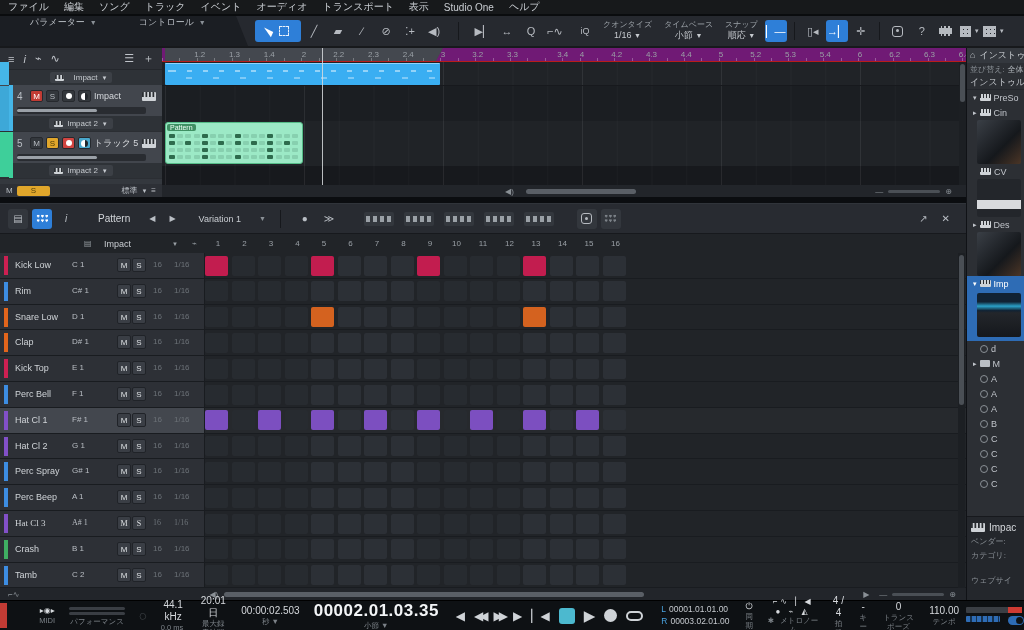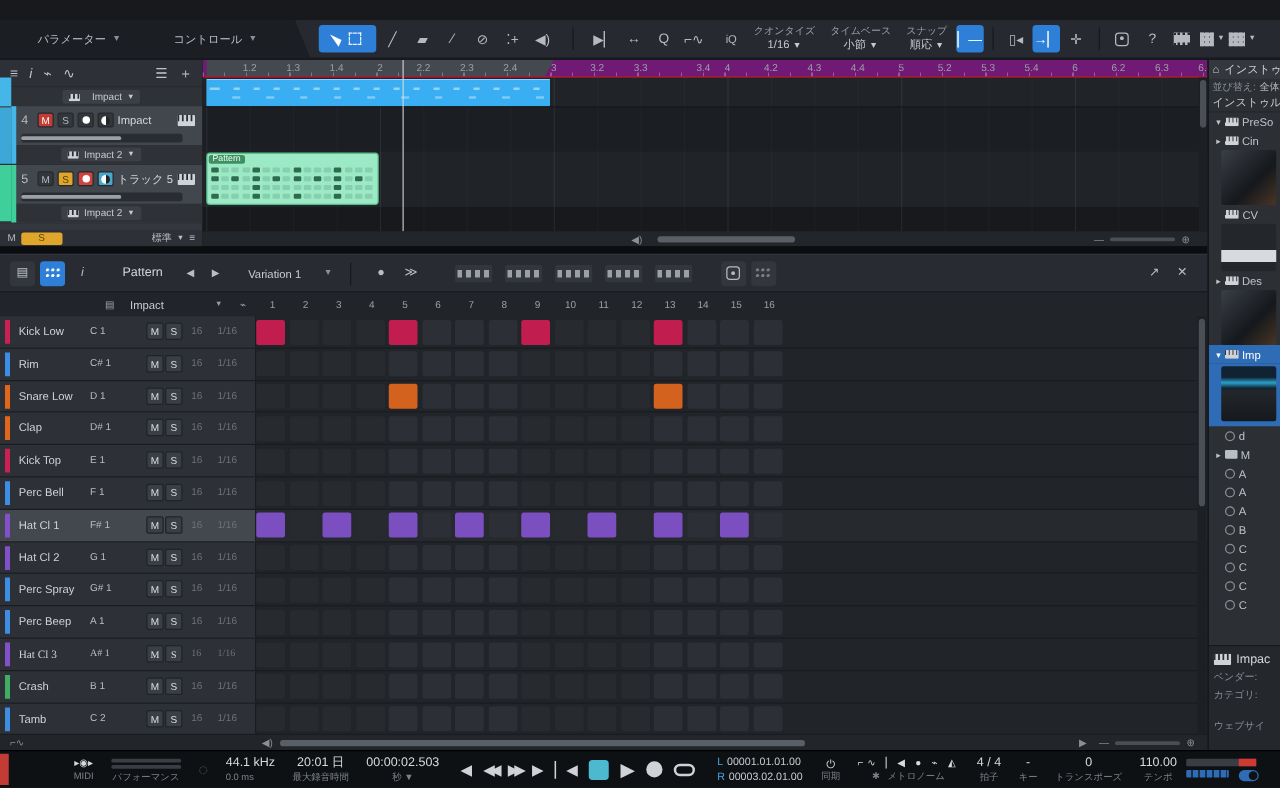--- a/index.html
+++ b/index.html
@@ -8,21 +8,21 @@
   #app { position:relative; width:1024px; height:630px; background:#17191c; color:#c6cacf; font-size:10px; }
   .abs { position:absolute; }
 
   
   .menubar { left:0; top:0; width:1024px; height:16px; background:#17191b; border-bottom:2px solid #0a0c0e;
     display:flex; align-items:center; gap:15px; padding-left:8px; font-size:10px; color:#c9cdd2; }
   .menubar span { cursor:default; }
 
   
   .toolbar { left:0; top:16px; width:1024px; height:30px; background:#26292f; display:flex; align-items:center; }
-  .tb-left { width:248px; height:30px; background:#1b1e23; display:flex; align-items:center;
+  .tb-left { width:248px; height:30px; background:#1b1e23; display:flex; align-items:flex-start;
     clip-path:polygon(0 0,236px 0,248px 100%,0 100%); }
   .dd { display:flex; align-items:center; gap:5px; color:#b9bec4; font-size:9px; }
   .dd .car { font-size:7px; color:#8a9096; }
   .tbtn { height:22px; min-width:22px; border-radius:3px; display:flex; align-items:center; justify-content:center;
     color:#b6bac0; font-size:11px; margin:0 1px; }
   .tbtn.blue { background:#2e7fd8; color:#fff; }
   .tgroup { display:flex; align-items:center; margin:0 6px; }
   .tsep { width:1px; height:18px; background:#16181c; margin:0 6px; }
   .qlab { text-align:center; font-size:8px; color:#9aa0a6; line-height:1.25; }
   .qlab b { display:block; font-weight:normal; color:#c6cacf; font-size:9px; }
@@ -146,20 +146,32 @@
   .toggle { width:16px; height:9px; border-radius:5px; background:#2e6cb5; position:relative; margin-left:8px; margin-top:3px; }
   .toggle:after { content:""; position:absolute; right:1px; top:1px; width:7px; height:7px; background:#0e1114; border-radius:50%; }
   .gap { background:#0b0d10; left:0; top:197px; width:966px; height:6px; }
   .muted { color:#8a9096; }
 </style>
 </head>
 <body>
 
 <div id="app">
 
+  <div class="abs menubar">
+      <span>ファイル</span>
+      <span>編集</span>
+      <span>ソング</span>
+      <span>トラック</span>
+      <span>イベント</span>
+      <span>オーディオ</span>
+      <span>トランスポート</span>
+      <span>表示</span>
+      <span>Studio One</span>
+      <span>ヘルプ</span>
+    </div>
 
   <div class="abs toolbar">
     <div class="tb-left">
       <div class="dd" style="margin-left:30px">
         <span>パラメーター</span>
           <span class="car">▼</span>
       </div>
       <div class="dd" style="margin-left:42px">
         <span>コントロール</span>
           <span class="car">▼</span>
@@ -982,20 +994,24 @@
         <div class="l" style="text-align:left">0.0 ms</div>
     </div>
     <div class="tcell">
       <div class="v">20:01 日</div>
         <div class="l">最大録音時間</div>
     </div>
     <div class="tcell">
       <div class="v">00:00:02.503</div>
       <div class="l"><span>秒</span> ▼</div>
     </div>
+    <div class="tcell">
+      <div class="maintime">00002.01.03.35</div>
+      <div class="l"><span>小節</span> ▼</div>
+    </div>
     <div class="tbtns">
       <span>◀</span>
       <span style="letter-spacing:-4px">◀◀</span>
       <span style="letter-spacing:-4px">▶▶</span>
       <span>▶</span>
       <span>▏◀</span>
       <span class="stopbtn"></span>
       <span style="font-size:15px">▶</span>
       <span class="recdot"></span>
       <span class="loopi"></span>

